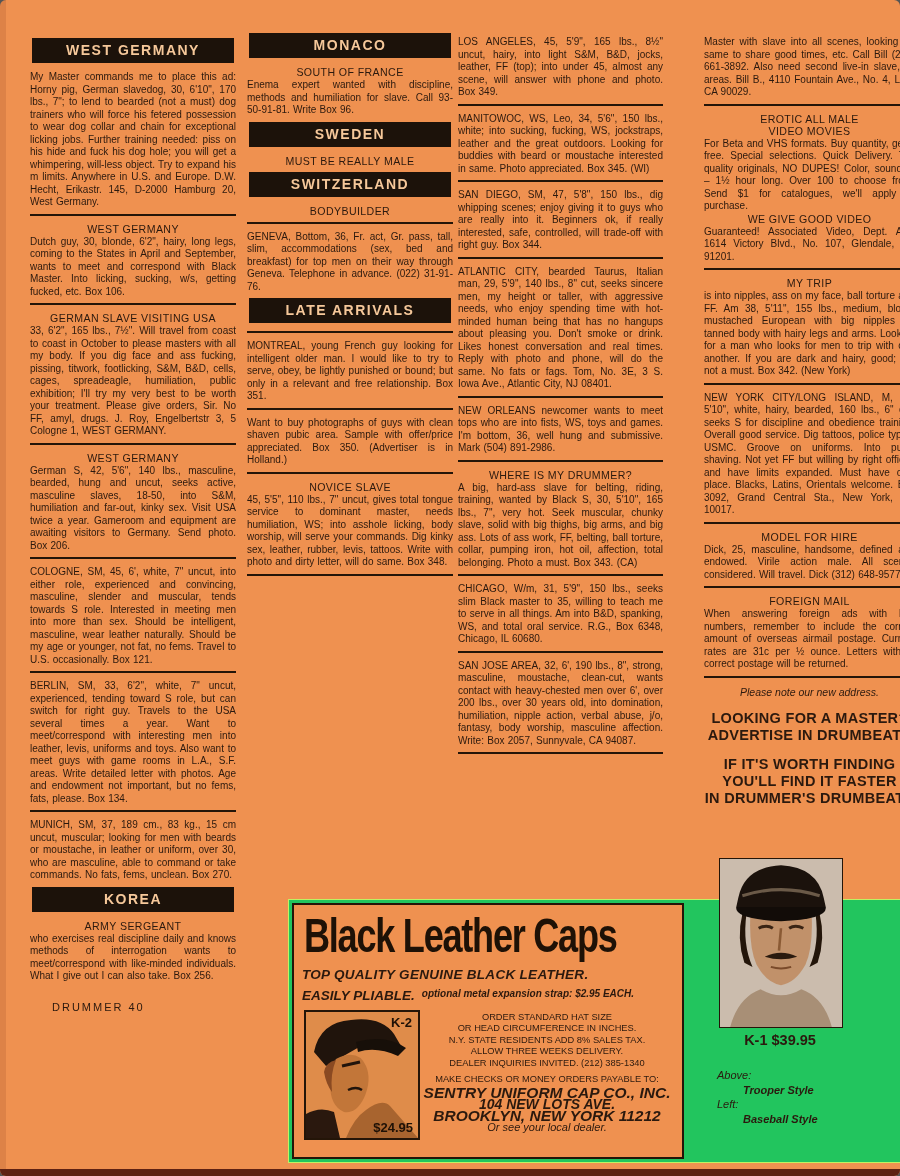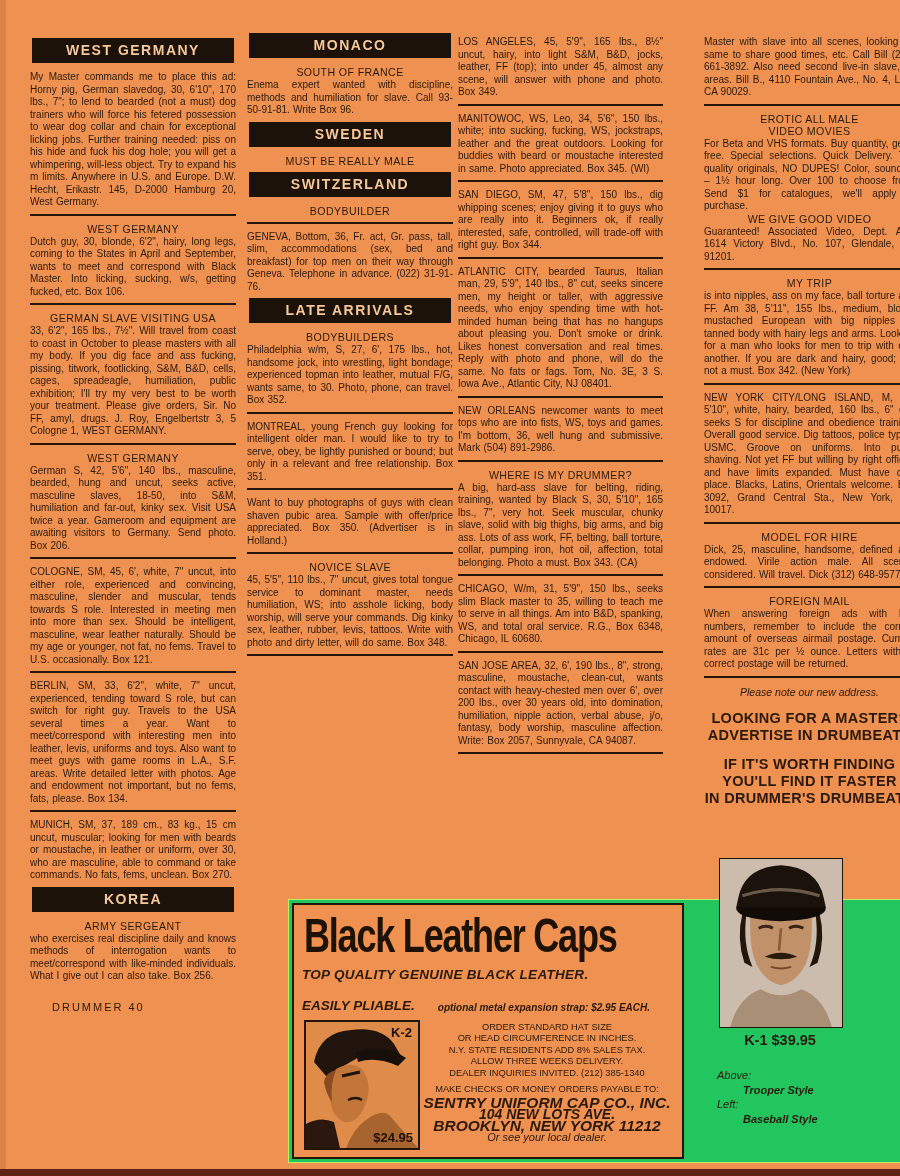--- a/index.html
+++ b/index.html
@@ -1,19 +1,20 @@
 <!DOCTYPE html>
 <html><head>
 <meta charset="utf-8">
 <style>
   html,body{margin:0;padding:0;background:#555;}
   .page{
     position:relative;width:900px;height:1176px;margin:0 auto;
     background:#EF9150;color:#2B190E;overflow:hidden;
     font-family:"Liberation Sans",sans-serif;
+    border-radius:6px;
   }
   .page::after{content:"";position:absolute;left:0;right:0;bottom:0;height:7px;background:#5E2112;}
   .page::before{content:"";position:absolute;left:0;top:0;bottom:0;width:6px;background:rgba(120,50,20,.15);}
   .col{position:absolute;top:36px;z-index:1;}
   .col1{left:30px;width:206px;}
   .col2{left:247px;width:206px;top:31px;}
   .col3{left:458px;width:205px;}
   .col4{left:704px;width:211px;}
   .banner{
     background:#1C120A;color:#F6C89A;text-align:center;font-weight:bold;
@@ -34,21 +35,21 @@
   .ad-main{
     position:absolute;left:3px;top:3px;bottom:3px;width:392px;
     border:2px solid #241508;box-sizing:border-box;padding:2px 8px;background:#EF9150;
   }
   .headline{
     font-weight:bold;font-size:43px;letter-spacing:-1.5px;color:#1E1106;
     transform:scaleX(.84) scaleY(1.12);transform-origin:left center;
     white-space:nowrap;margin:4px 0 7px 2px;
   }
   .sub1{font-weight:bold;font-style:italic;font-size:13.5px;letter-spacing:.3px;}
-  .sub2row{display:flex;align-items:flex-end;gap:23px;margin-top:16px;}
+  .sub2row{display:flex;align-items:flex-start;gap:7px;margin-top:6px;}
   .sub2{font-weight:bold;font-style:italic;font-size:13.5px;}
   .sub2note{font-weight:bold;font-style:italic;font-size:10px;}
   .ad-bottom{display:flex;margin-top:7px;gap:0;}
   .k2{position:relative;width:112px;height:126px;border:2px solid #241508;flex:none;margin-left:2px;background:#E08C4A;}
   .k2 svg{display:block;width:100%;height:100%;}
   .k2label{position:absolute;top:3px;right:6px;font-weight:bold;font-size:13px;color:#1E1106;}
   .k2price{position:absolute;bottom:3px;right:5px;font-weight:bold;font-size:13px;color:#1E1106;}
   .order{flex:1;text-align:center;font-size:9.3px;line-height:11.4px;padding-top:2px;}
   .payable{margin-top:5px;}
   .company{font-weight:bold;font-style:italic;font-size:15.5px;margin-top:2px;}
@@ -119,24 +120,20 @@
         </div>
         <div class="banner">SWITZERLAND</div>
         <div class="ad">
           <div class="ad-title">BODYBUILDER</div>
         </div>
         <div class="divider"></div>
         <div class="ad">
           <div class="ad-body">GENEVA, Bottom, 36, Fr. act, Gr. pass, tall, slim, accommodations (sex, bed and breakfast) for top men on their way through Geneva. Telephone in advance. (022) 31-91-76.</div>
         </div>
         <div class="banner">LATE ARRIVALS</div>
-        <div class="ad">
-          <div class="ad-title">BODYBUILDERS</div>
-          <div class="ad-body">Philadelphia w/m, S, 27, 6', 175 lbs., hot, handsome jock, into wrestling, light bondage; experienced topman into leather, mutual F/G, wants same, to 30. Photo, phone, can travel. Box 352.</div>
-        </div>
         <div class="divider"></div>
         <div class="ad">
           <div class="ad-body">MONTREAL, young French guy looking for intelligent older man. I would like to try to serve, obey, be lightly punished or bound; but only in a relevant and free relationship. Box 351.</div>
         </div>
         <div class="divider"></div>
         <div class="ad">
           <div class="ad-body">Want to buy photographs of guys with clean shaven pubic area. Sample with offer/price appreciated. Box 350. (Advertiser is in Holland.)</div>
         </div>
         <div class="divider"></div>
         <div class="ad">

